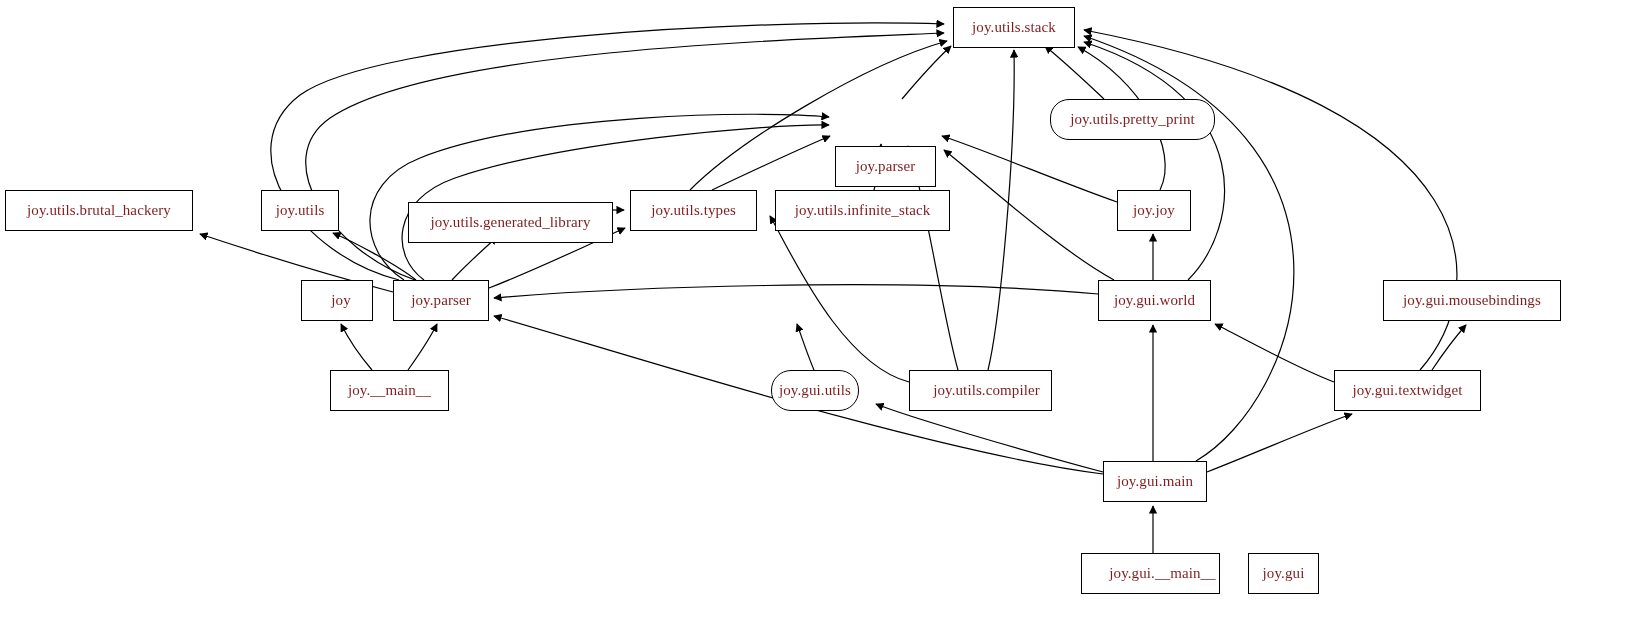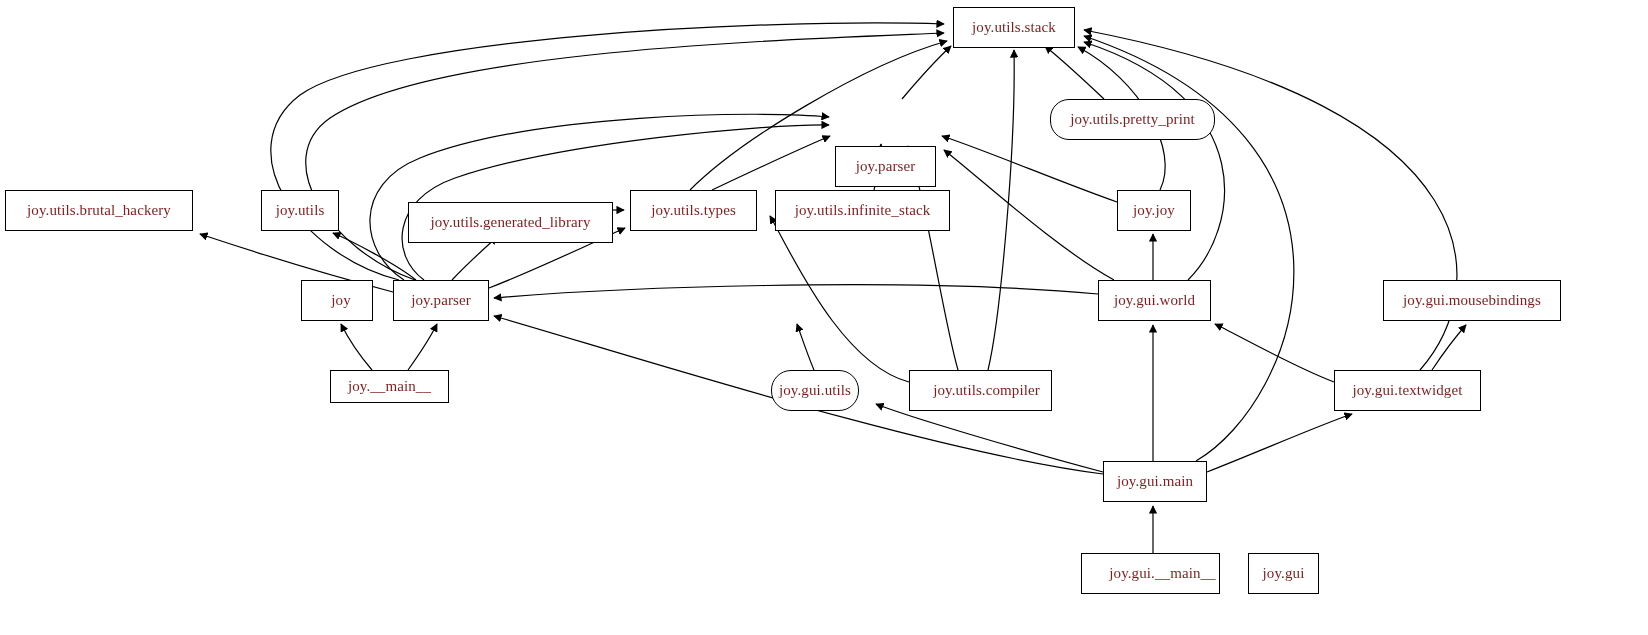--- a/index.html
+++ b/index.html
@@ -153,21 +153,21 @@
   </div>
   <div class="node" style="left:393px;top:280px;width:96px;height:41px;">
     <span>joy.parser</span>
   </div>
   <div class="node" style="left:1098px;top:280px;width:113px;height:41px;">
     <span>joy.gui.world</span>
   </div>
   <div class="node" style="left:1383px;top:280px;width:178px;height:41px;">
     <span>joy.gui.mousebindings</span>
   </div>
-  <div class="node" style="left:330px;top:370px;width:119px;height:33px;">
+  <div class="node" style="left:330px;top:370px;width:119px;height:41px;">
     <span>joy.__main__</span>
   </div>
   <div class="node" style="left:771px;top:370px;width:88px;height:41px;border-radius:20px;">
     <span>joy.gui.utils</span>
   </div>
   <div class="node" style="left:909px;top:370px;width:143px;height:41px;padding-left:12px;">
     <span>joy.utils.compiler</span>
   </div>
   <div class="node" style="left:1334px;top:370px;width:147px;height:41px;">
     <span>joy.gui.textwidget</span>

